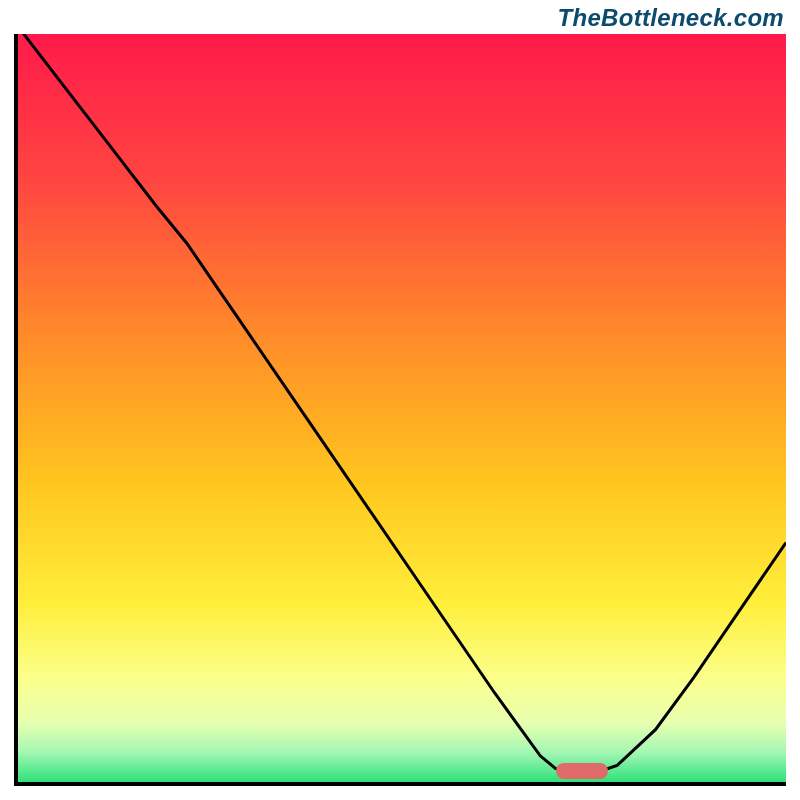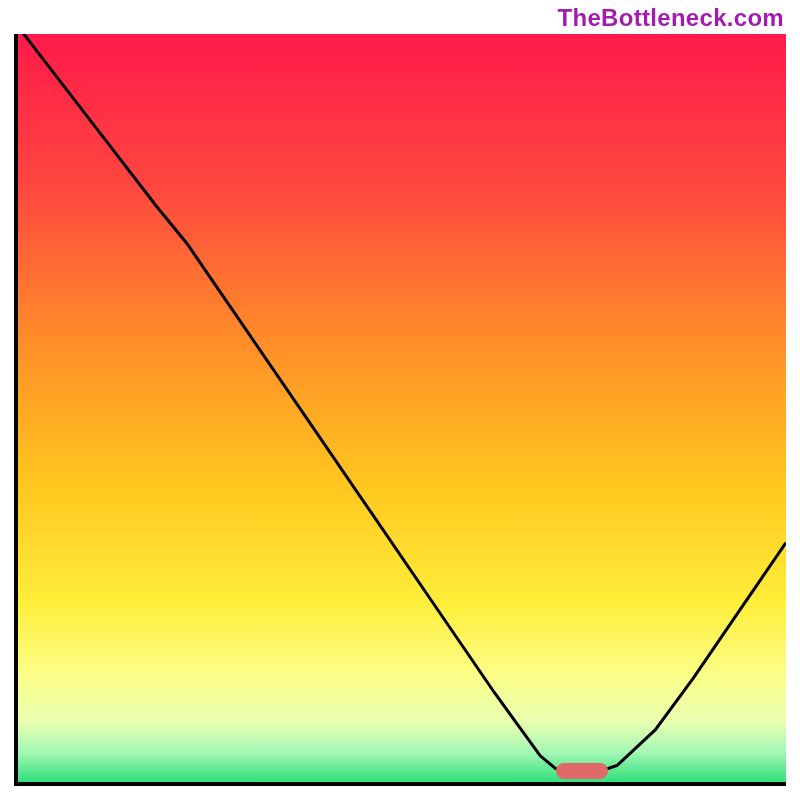--- a/index.html
+++ b/index.html
@@ -15,22 +15,23 @@
     position: relative;
     width: 800px;
     height: 800px;
   }
   .watermark {
     position: absolute;
     top: 4px;
     right: 16px;
     font-size: 24px;
     font-weight: 600;
-    color: #a21caf;
+    color: #0c4a6e;
     letter-spacing: 0.3px;
+    font-style: italic;
   }
   .plot-frame {
     position: absolute;
     left: 14px;
     top: 34px;
     width: 772px;
     height: 752px;
     border-left: 4px solid #000;
     border-bottom: 4px solid #000;
     box-sizing: border-box;

